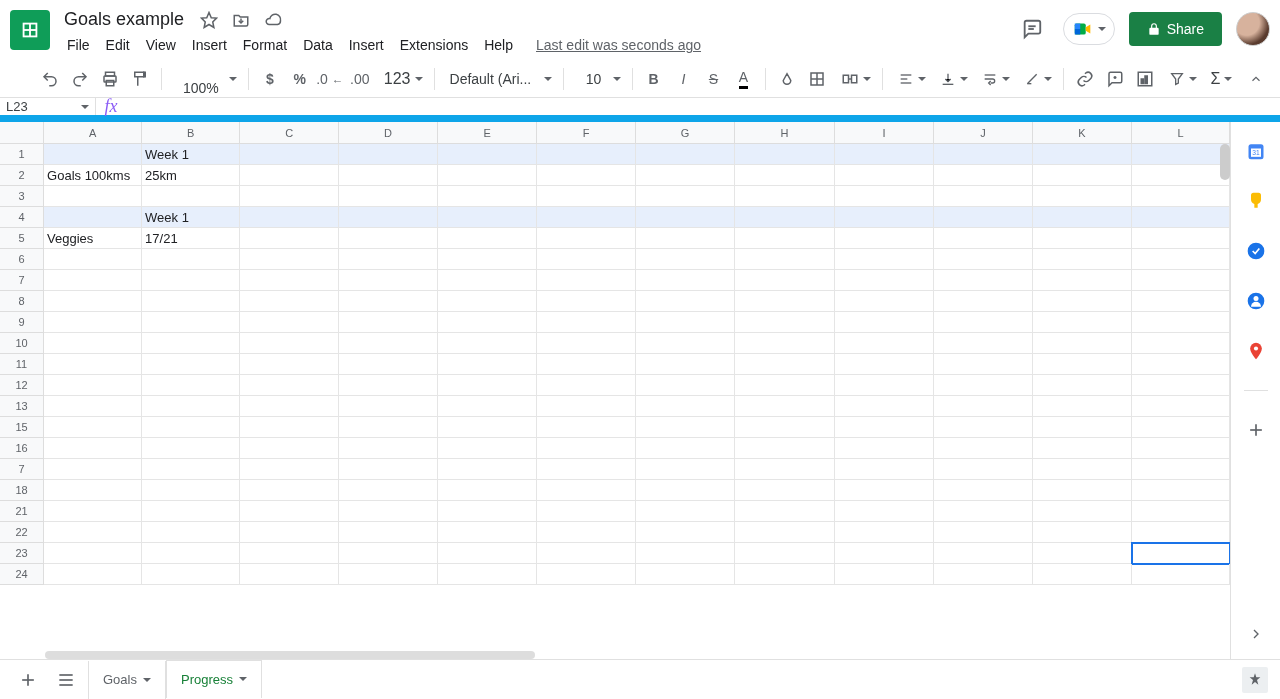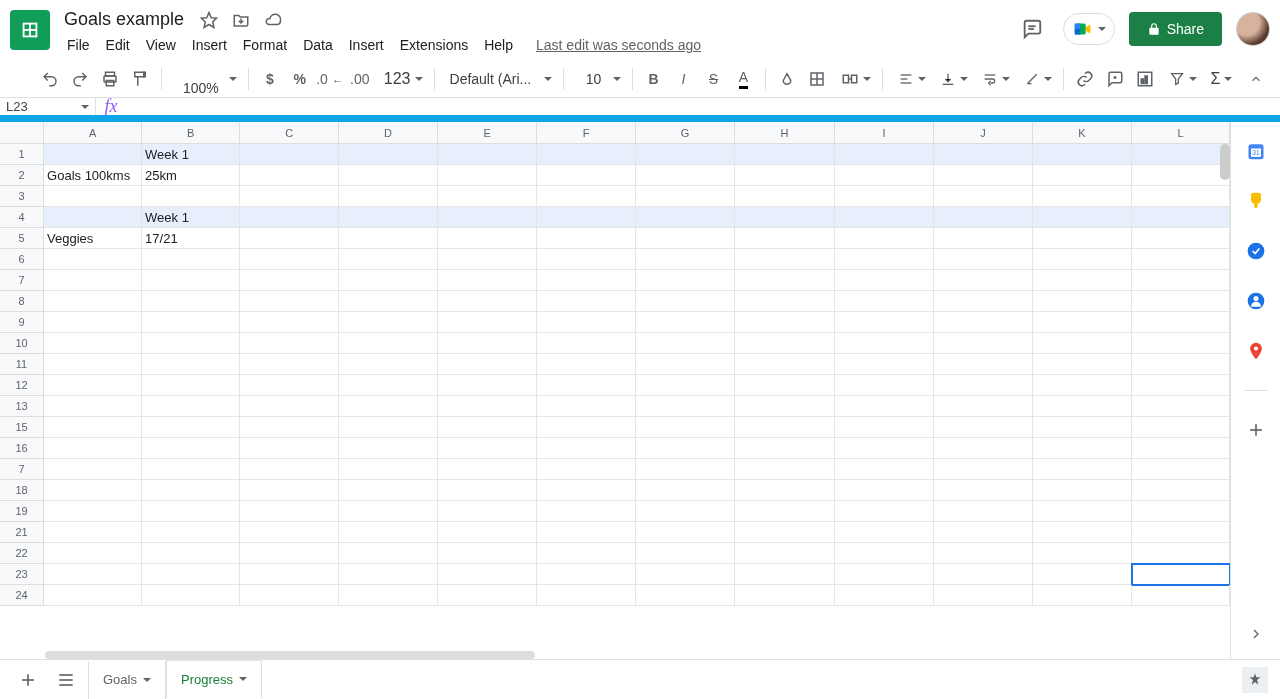--- a/index.html
+++ b/index.html
@@ -570,35 +570,20 @@
           <div class="cell" style="width: 101px;"></div>
           <div class="cell" style="width: 101px;"></div>
           <div class="cell" style="width: 101px;"></div>
           <div class="cell" style="width: 102px;"></div>
           <div class="cell" style="width: 101px;"></div>
           <div class="cell" style="width: 101px;"></div>
           <div class="cell" style="width: 101px;"></div>
           <div class="cell" style="width: 100px;"></div>
         </div>
         <div class="row">
-          <div class="row-h">19</div>
-          <div class="cell" style="width: 100px;"></div>
-          <div class="cell" style="width: 100px;"></div>
-          <div class="cell" style="width: 101px;"></div>
-          <div class="cell" style="width: 101px;"></div>
-          <div class="cell" style="width: 101px;"></div>
-          <div class="cell" style="width: 101px;"></div>
-          <div class="cell" style="width: 101px;"></div>
-          <div class="cell" style="width: 102px;"></div>
-          <div class="cell" style="width: 101px;"></div>
-          <div class="cell" style="width: 101px;"></div>
-          <div class="cell" style="width: 101px;"></div>
-          <div class="cell" style="width: 100px;"></div>
-        </div>
-        <div class="row">
           <div class="row-h">21</div>
           <div class="cell" style="width: 100px;"></div>
           <div class="cell" style="width: 100px;"></div>
           <div class="cell" style="width: 101px;"></div>
           <div class="cell" style="width: 101px;"></div>
           <div class="cell" style="width: 101px;"></div>
           <div class="cell" style="width: 101px;"></div>
           <div class="cell" style="width: 101px;"></div>
           <div class="cell" style="width: 102px;"></div>
           <div class="cell" style="width: 101px;"></div>

